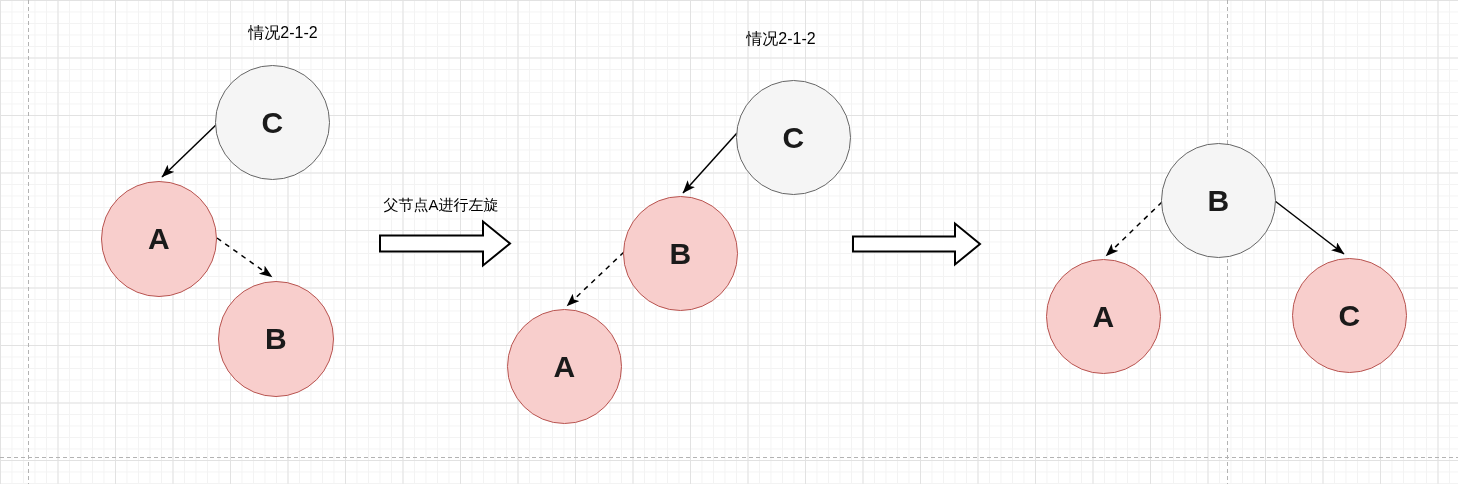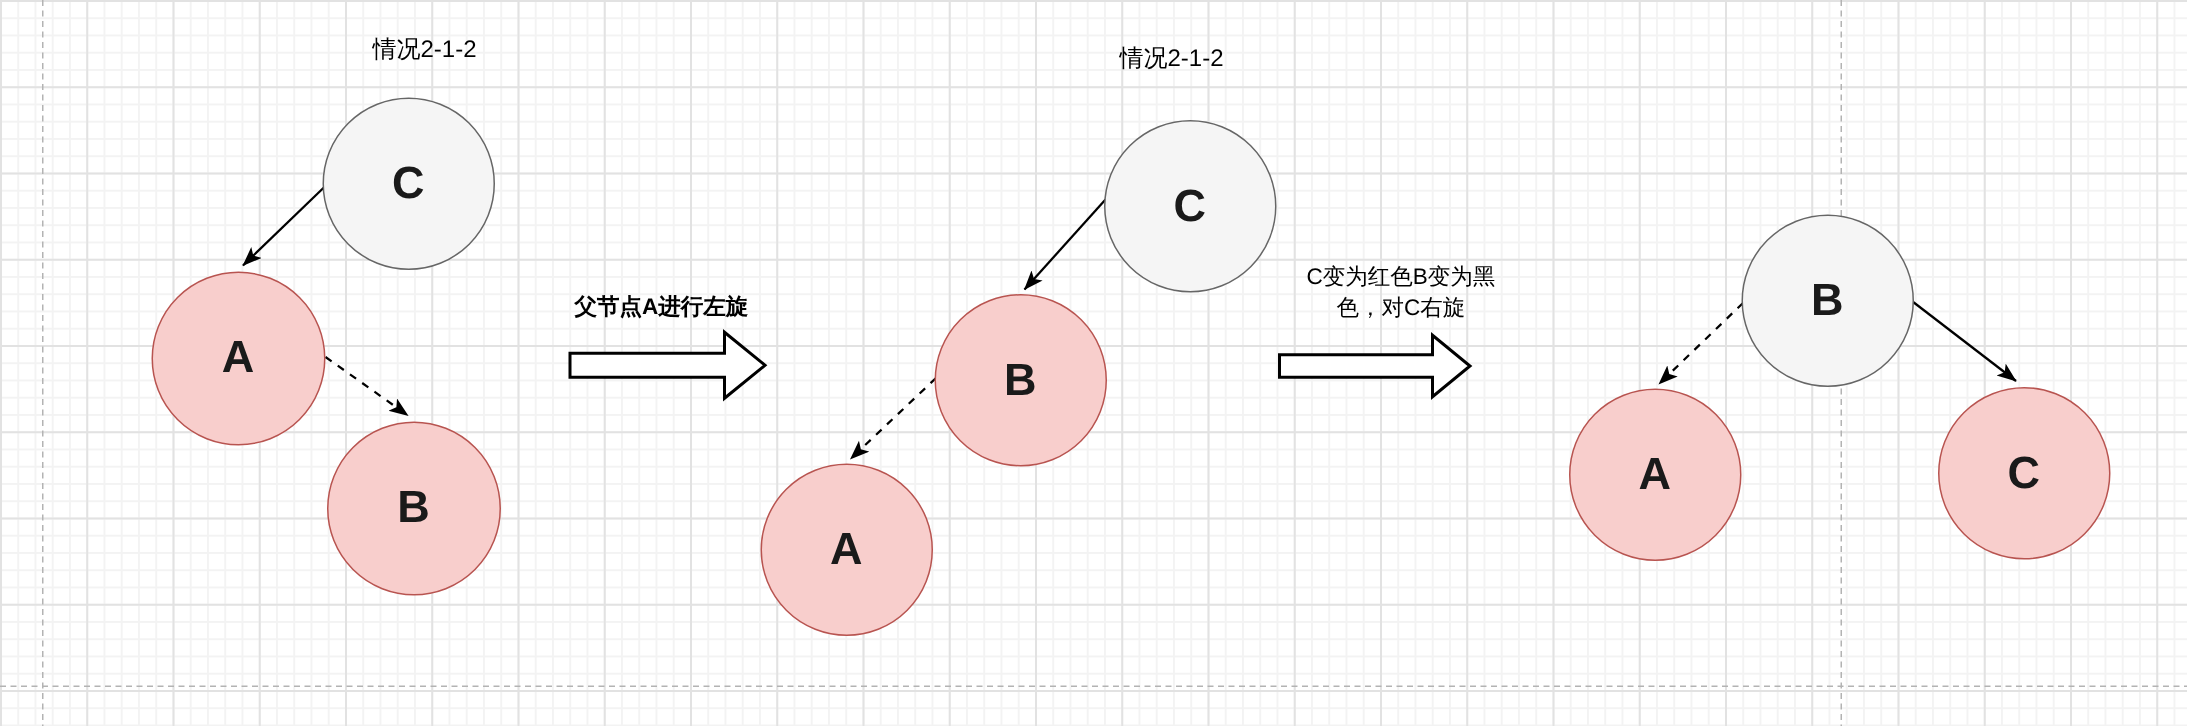--- a/index.html
+++ b/index.html
@@ -87,39 +87,35 @@
   <div class="node black" style="left:215px; top:65px;">
     <span>C</span>
   </div>
   <div class="node red" style="left:101px; top:181px; width:116px; height:116px;">
     <span>A</span>
   </div>
   <div class="node red" style="left:218px; top:281px; width:116px; height:116px;">
     <span>B</span>
   </div>
 
-  <div class="caption" style="left:346px; top:194px; width:190px;font-weight:bold;">
+  <div class="caption" style="left:346px; top:194px; width:190px;">
     <div>父节点A进行左旋</div>
   </div>
 
   <div class="title" style="left:706px; top:15px;">情况2-1-2</div>
   <div class="node black" style="left:736px; top:80px;">
     <span>C</span>
   </div>
   <div class="node red" style="left:623px; top:196px;">
     <span>B</span>
   </div>
   <div class="node red" style="left:507px; top:309px;">
     <span>A</span>
   </div>
 
-  <div class="caption" style="left:841px; top:174px; width:186px;">
-    <div>C变为红色B变为黑</div>
-    <div>色，对C右旋</div>
-  </div>
 
   <div class="node black" style="left:1161px; top:143px;">
     <span>B</span>
   </div>
   <div class="node red" style="left:1046px; top:259px;">
     <span>A</span>
   </div>
   <div class="node red" style="left:1292px; top:258px;">
     <span>C</span>
   </div>

